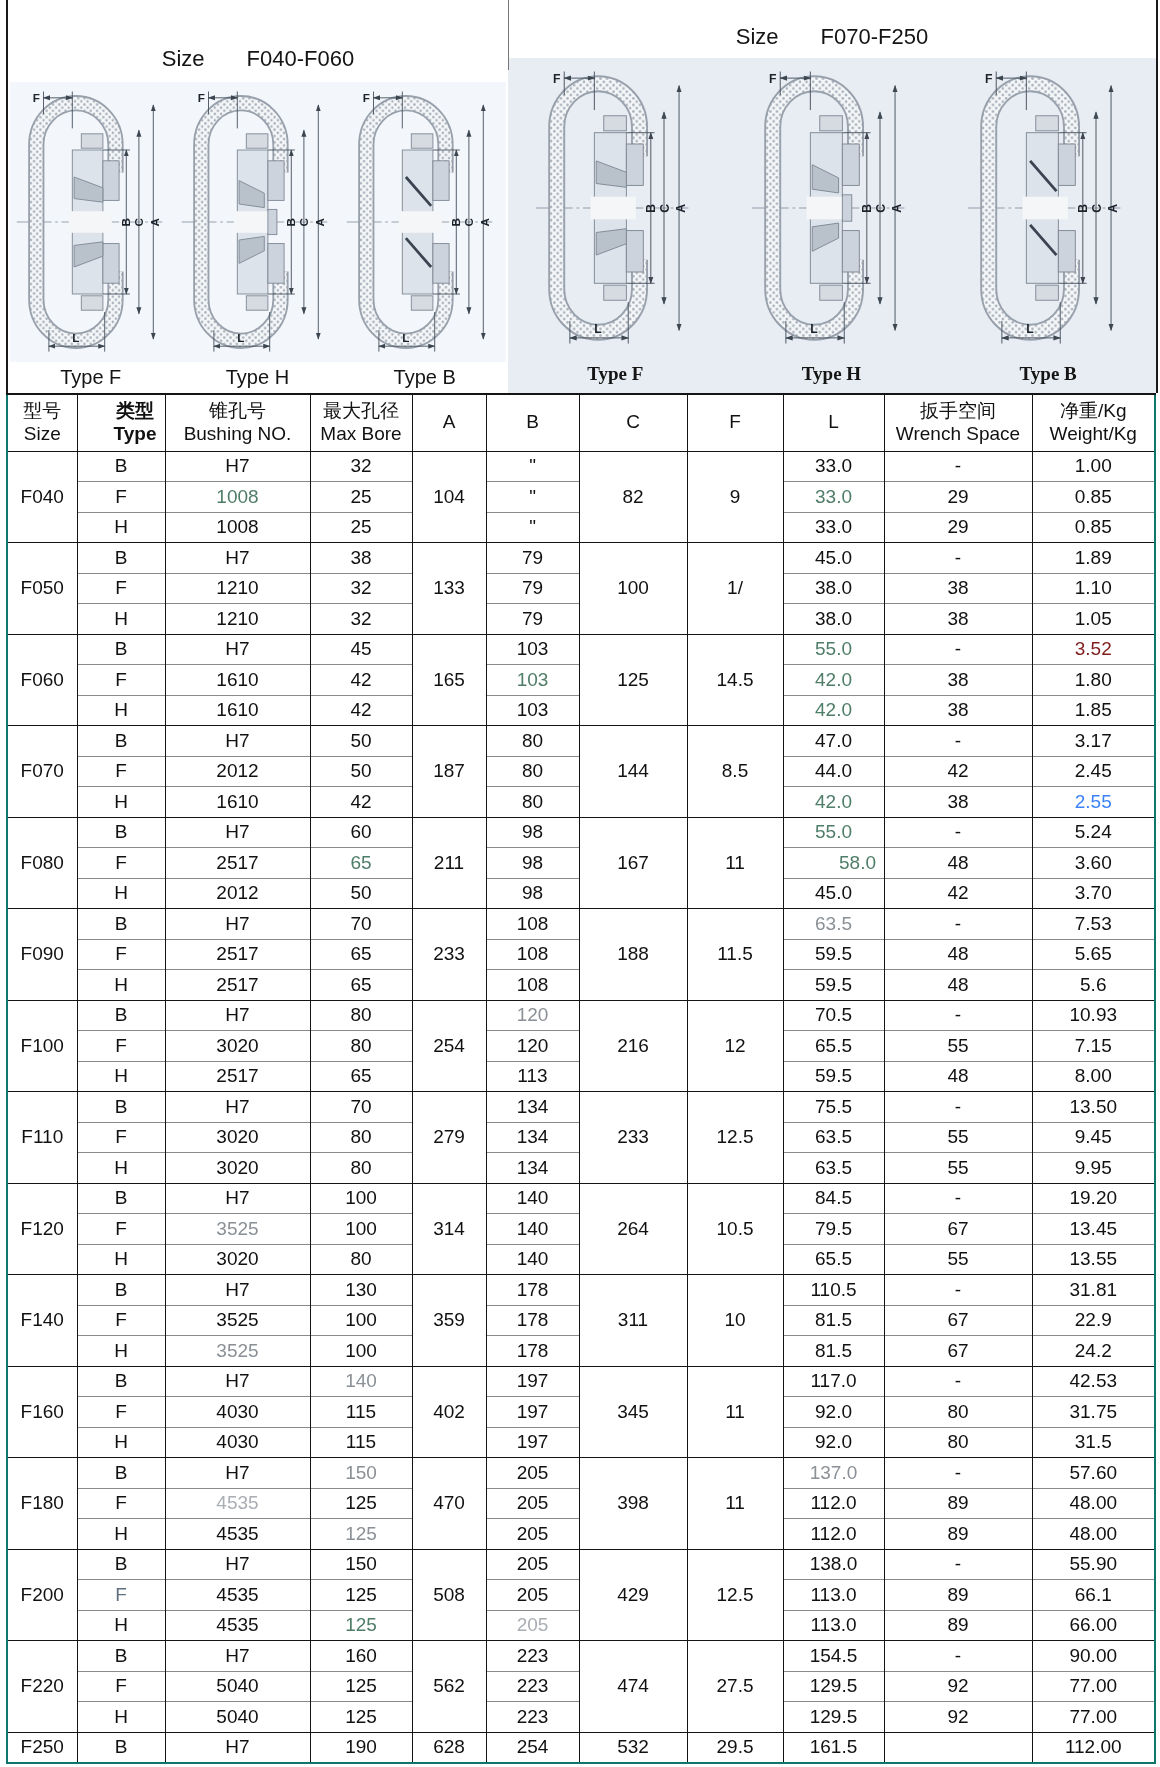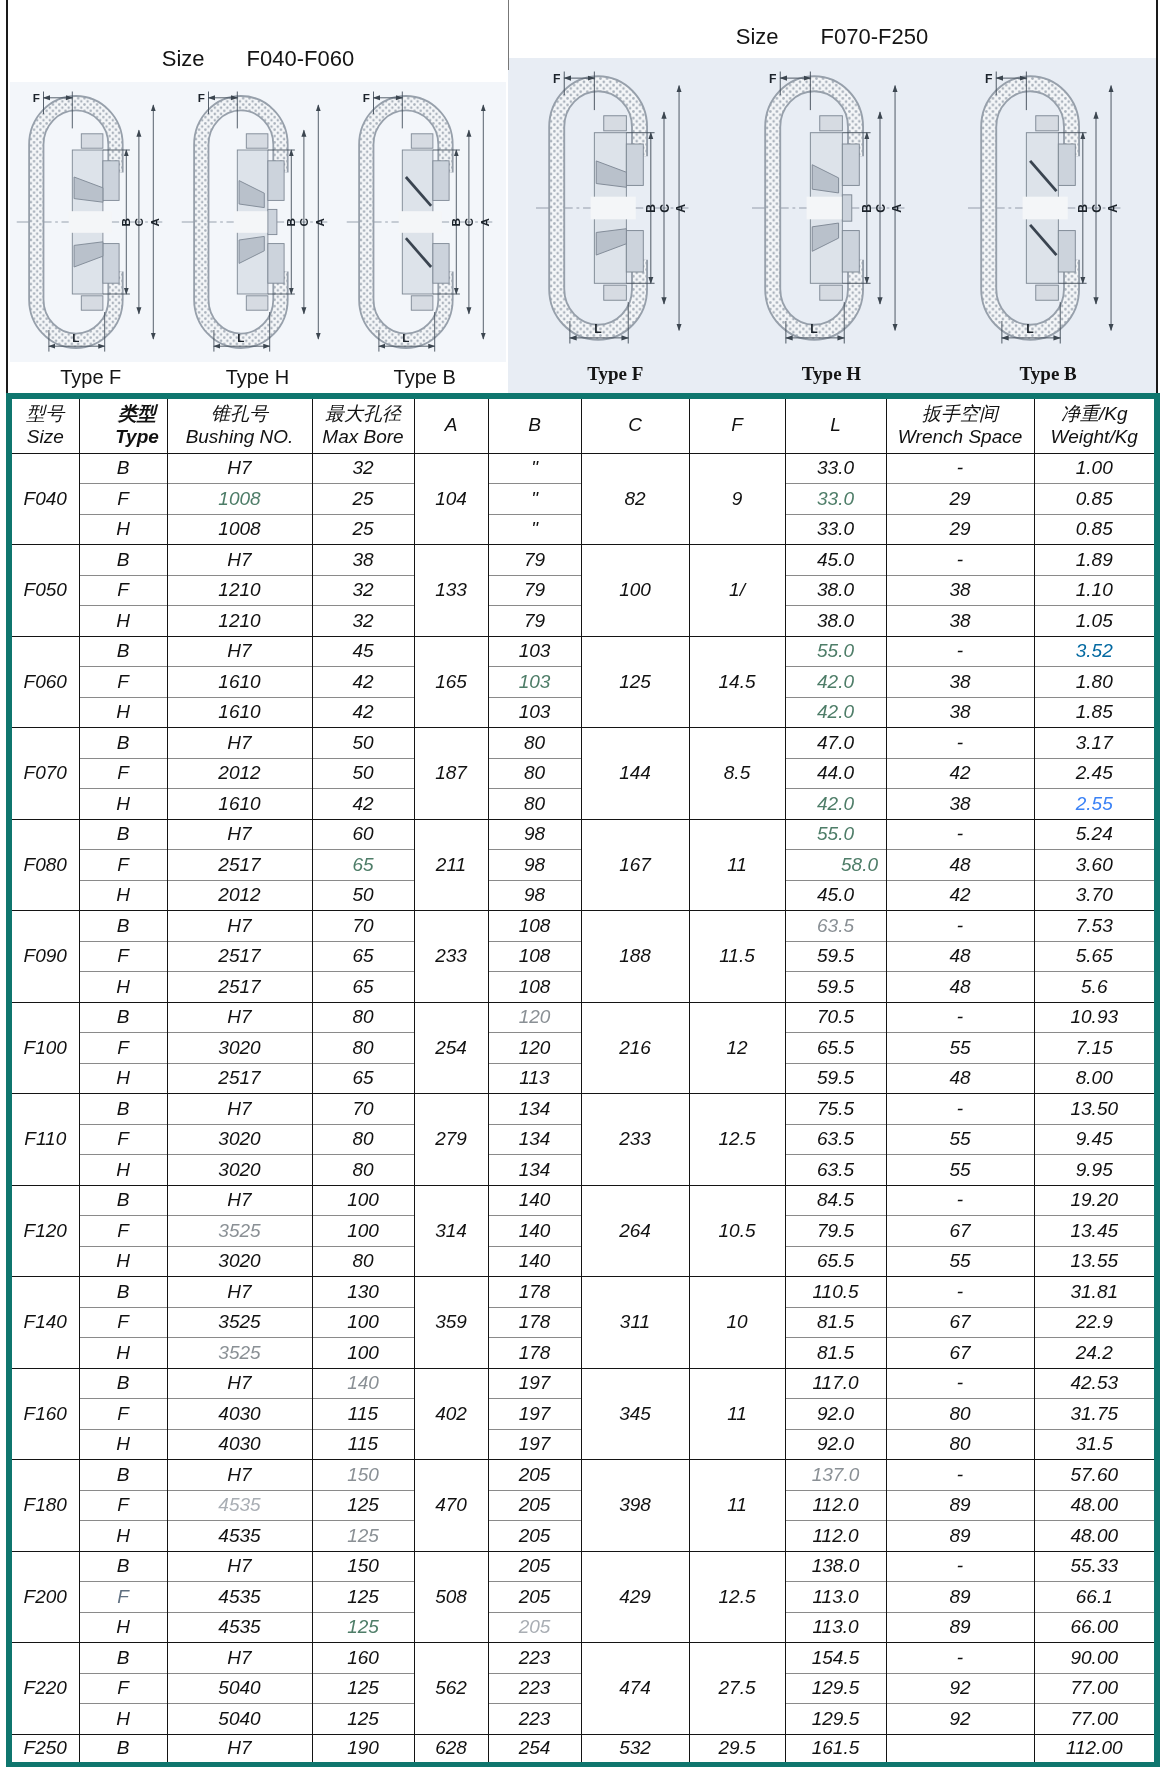--- a/index.html
+++ b/index.html
@@ -29,21 +29,21 @@
   .h1{fill:#dde3ea;stroke:#7e8894;stroke-width:1;}
   .h2{fill:#ccd3dc;stroke:#7e8894;stroke-width:1;}
   .h3{fill:#d6dbe2;stroke:#7e8894;stroke-width:1;}
   .bore{fill:#f4f6f8;}
   .hub-dark{fill:#b9c1cb;stroke:#7e8894;stroke-width:1;}
   .keyline{stroke:#3a4450;stroke-width:3;}
   .dl{stroke:#45505c;stroke-width:1;}
   .dim{font:bold 13px "Liberation Sans",sans-serif;fill:#1c232b;}
 
   
-  table.spec{border-collapse:collapse;table-layout:fixed;width:1148px;border:6px solid #0f766e;font-size:19px;font-style:italic;}
+  table.spec{border-collapse:collapse;table-layout:fixed;width:1148px;border:2px solid #0f766e;font-size:19px;}
   .spec th,.spec td{border-left:1px solid #141414;border-right:1px solid #141414;text-align:center;padding:0;font-weight:normal;}
   .spec thead tr{height:57px;}
   .spec thead th{border-top:2px solid #141414;border-bottom:1.5px solid #141414;line-height:1.2;}
   .spec thead th .cn{font-size:19px;}
   .spec thead th .en{font-size:19px;}
   .spec thead th.bold{font-weight:bold;padding-left:28px;}
   .spec tbody tr{height:30.5px;}
   .spec tbody td{border-top:1px solid #8a8a8a;border-bottom:0;}
   .spec tbody tr.group-start td{border-top:1.8px solid #141414;}
 </style>
@@ -301,21 +301,21 @@
           <td rowspan="3">F060</td>
           <td>B</td>
           <td>H7</td>
           <td>45</td>
           <td rowspan="3">165</td>
           <td>103</td>
           <td rowspan="3">125</td>
           <td rowspan="3">14.5</td>
           <td style="color: rgb(78, 125, 104);">55.0</td>
           <td>-</td>
-          <td style="color: #0369a1;">3.52</td>
+          <td style="color: #7f1d1d;">3.52</td>
         </tr>
         <tr>
           <td>F</td>
           <td>1610</td>
           <td>42</td>
           <td style="color: rgb(78, 125, 104);">103</td>
           <td style="color: rgb(78, 125, 104);">42.0</td>
           <td>38</td>
           <td>1.80</td>
         </tr>
@@ -611,21 +611,21 @@
           <td rowspan="3">F200</td>
           <td>B</td>
           <td>H7</td>
           <td>150</td>
           <td rowspan="3">508</td>
           <td>205</td>
           <td rowspan="3">429</td>
           <td rowspan="3">12.5</td>
           <td>138.0</td>
           <td>-</td>
-          <td>55.33</td>
+          <td>55.90</td>
         </tr>
         <tr>
           <td style="color: rgb(95, 111, 128);">F</td>
           <td>4535</td>
           <td>125</td>
           <td>205</td>
           <td>113.0</td>
           <td>89</td>
           <td>66.1</td>
         </tr>

